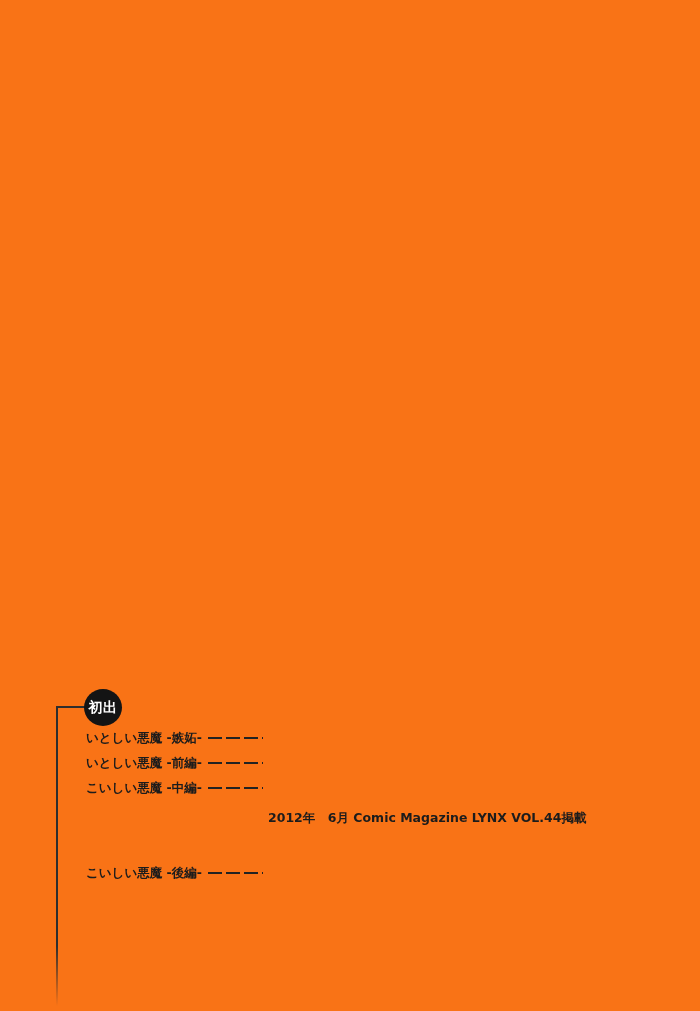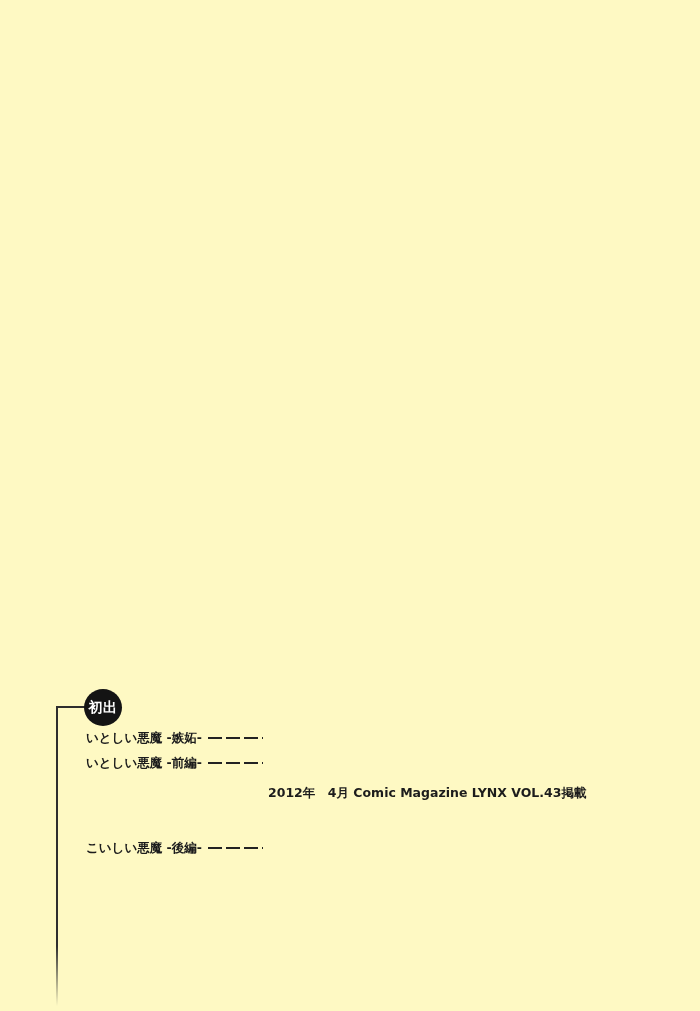--- a/index.html
+++ b/index.html
@@ -4,21 +4,21 @@
 <style>
   html, body {
     margin: 0;
     padding: 0;
     background: #ffffff;
   }
   .page {
     position: relative;
     width: 700px;
     height: 1011px;
-    background: #fef9c3;
+    background: #f97316;
     overflow: hidden;
     font-family: "DejaVu Sans", "Liberation Sans", sans-serif;
     color: #1c1c1c;
   }
   
   .bracket-v {
     position: absolute;
     left: 56px;
     top: 706px;
     width: 2px;
@@ -109,25 +109,31 @@
         <span class="title">いとしい悪魔 -嫉妬-</span>
         <span class="leader"></span>
       </div>
     </div>
 
     <div class="row">
       <div class="titleblock">
         <span class="title">いとしい悪魔 -前編-</span>
         <span class="leader"></span>
       </div>
+    </div>
+
+    <div class="row">
+      <div class="titleblock">
+        <span class="title">こいしい悪魔 -中編-</span>
+        <span class="leader"></span>
+      </div>
       <div class="detail">
-        <div>2012年　4月 Comic Magazine LYNX VOL.43掲載</div>
+        <div>2012年　6月 Comic Magazine LYNX VOL.44掲載</div>
       </div>
     </div>
-
 
     <div class="row">
       <div class="titleblock">
         <span class="title">こいしい悪魔 -後編-</span>
         <span class="leader"></span>
       </div>
       <div class="detail">
         
       </div>
     </div>

